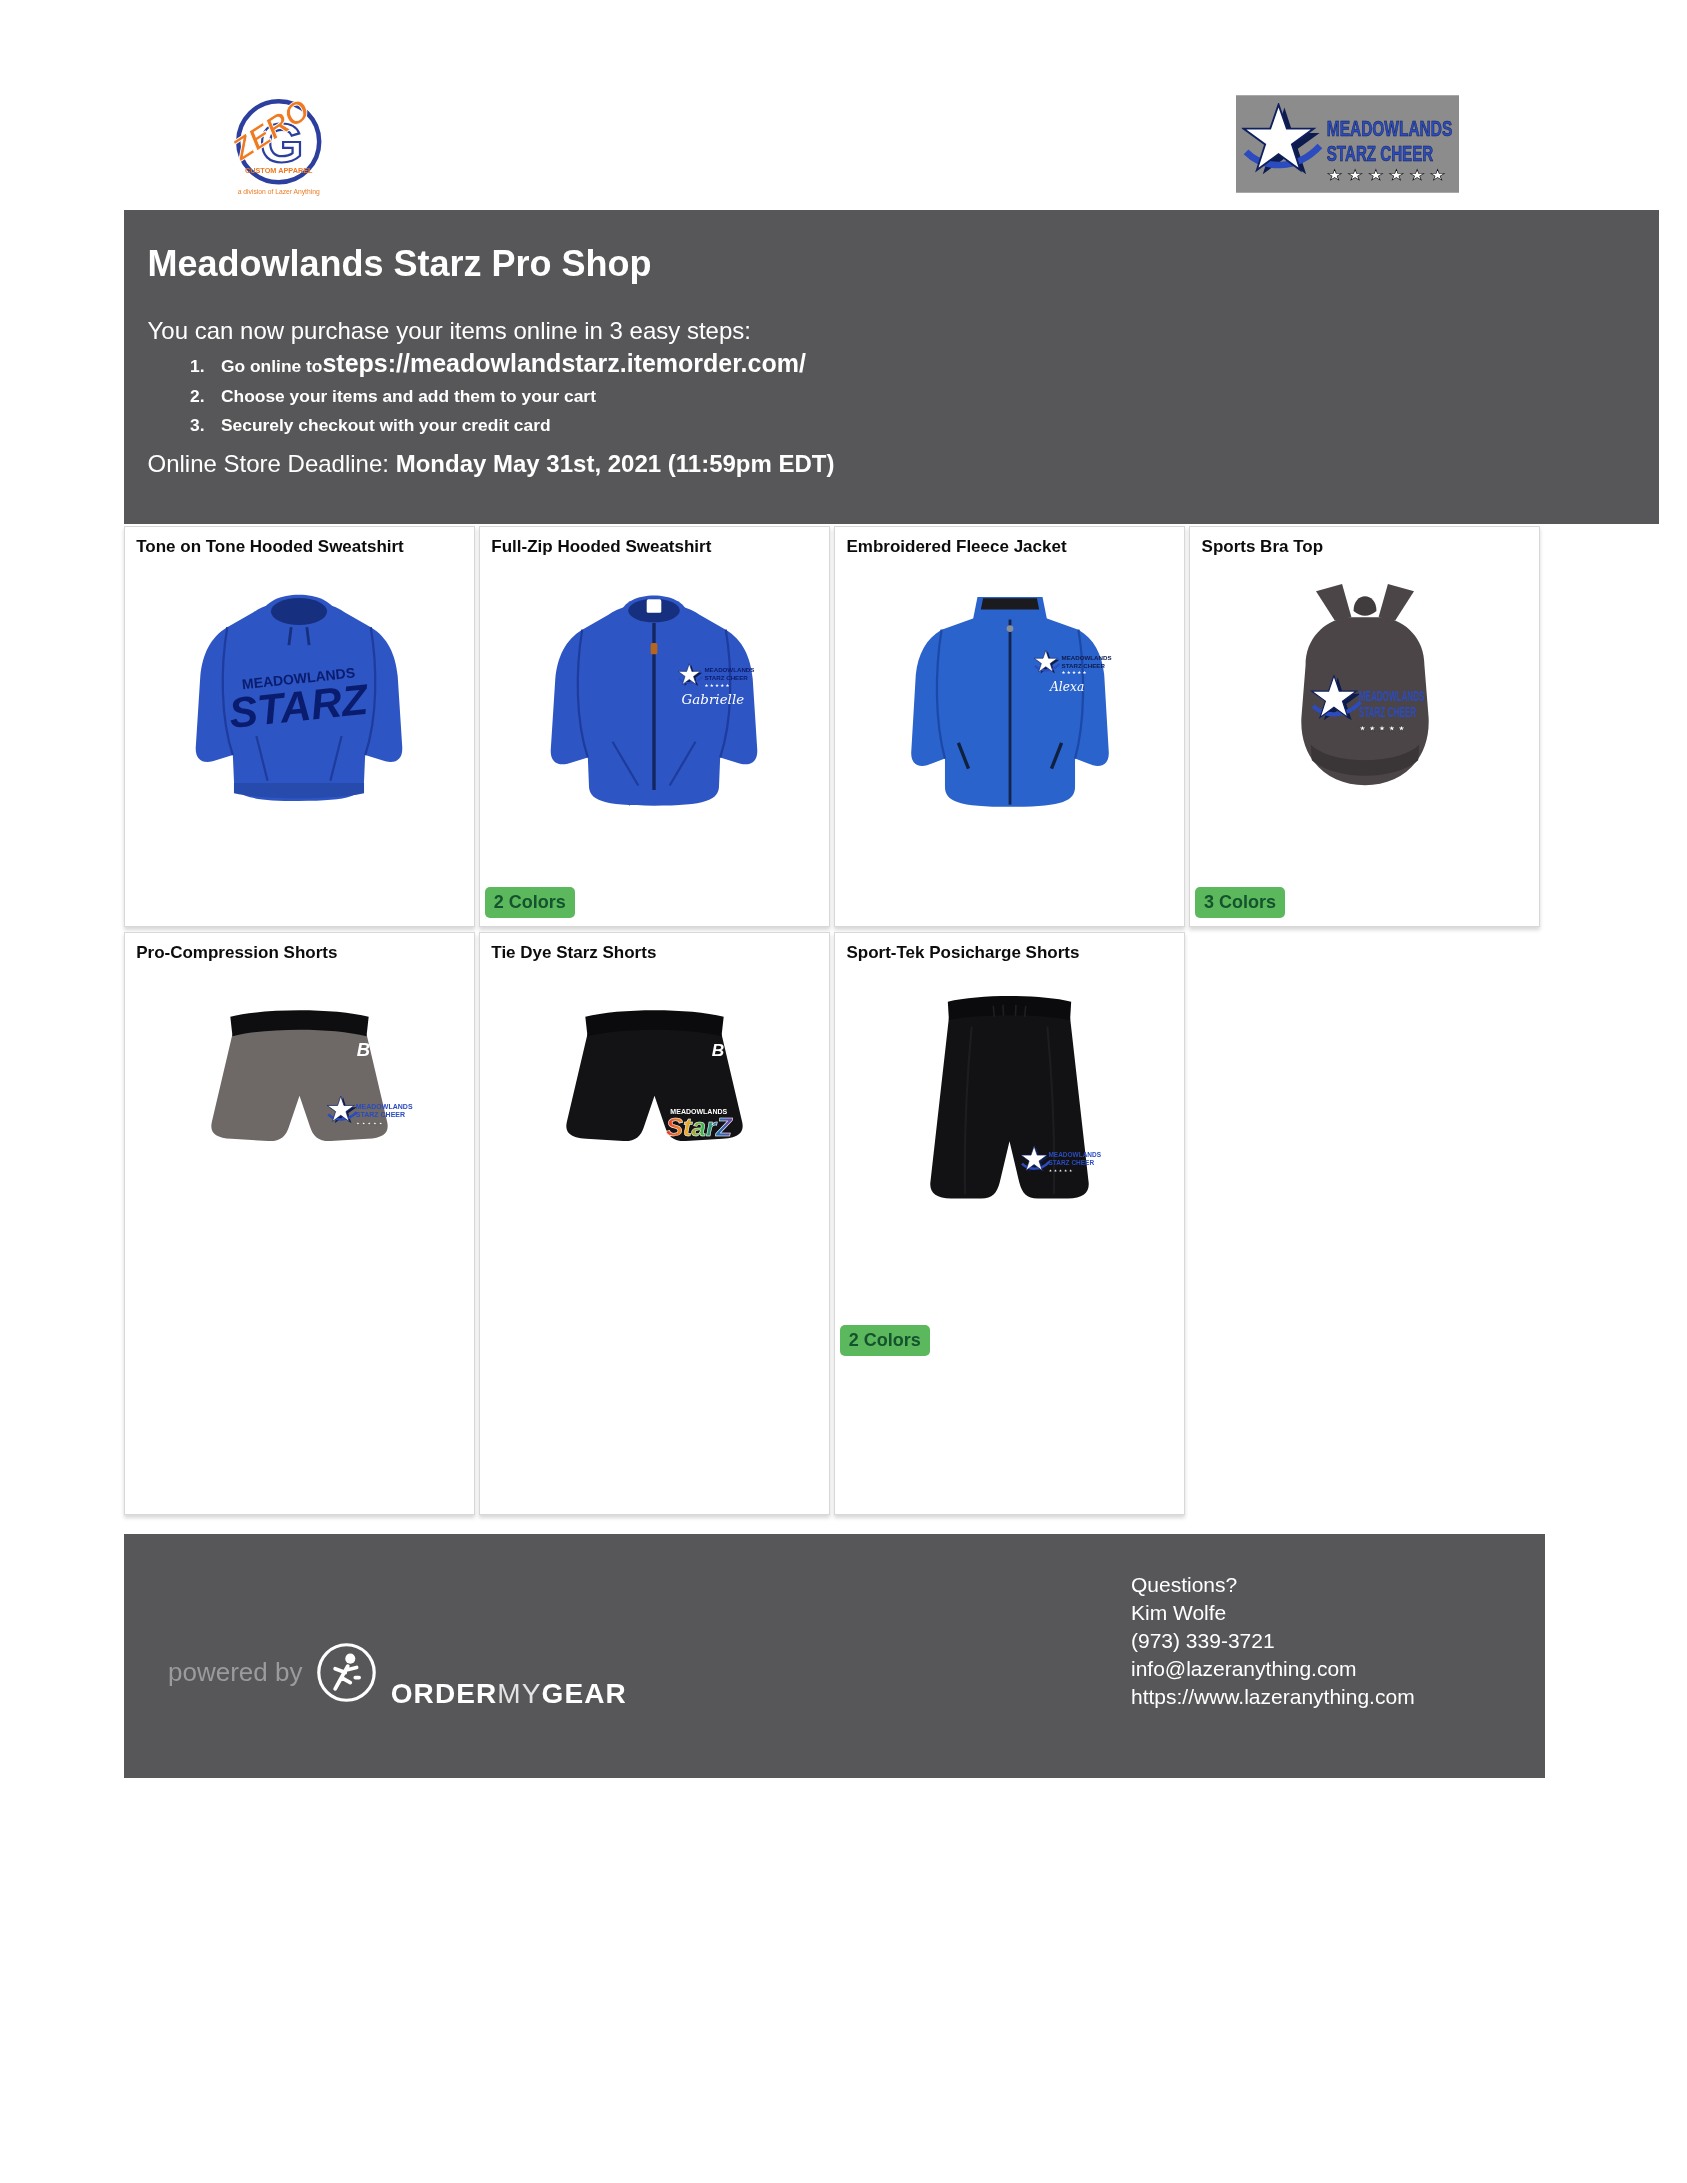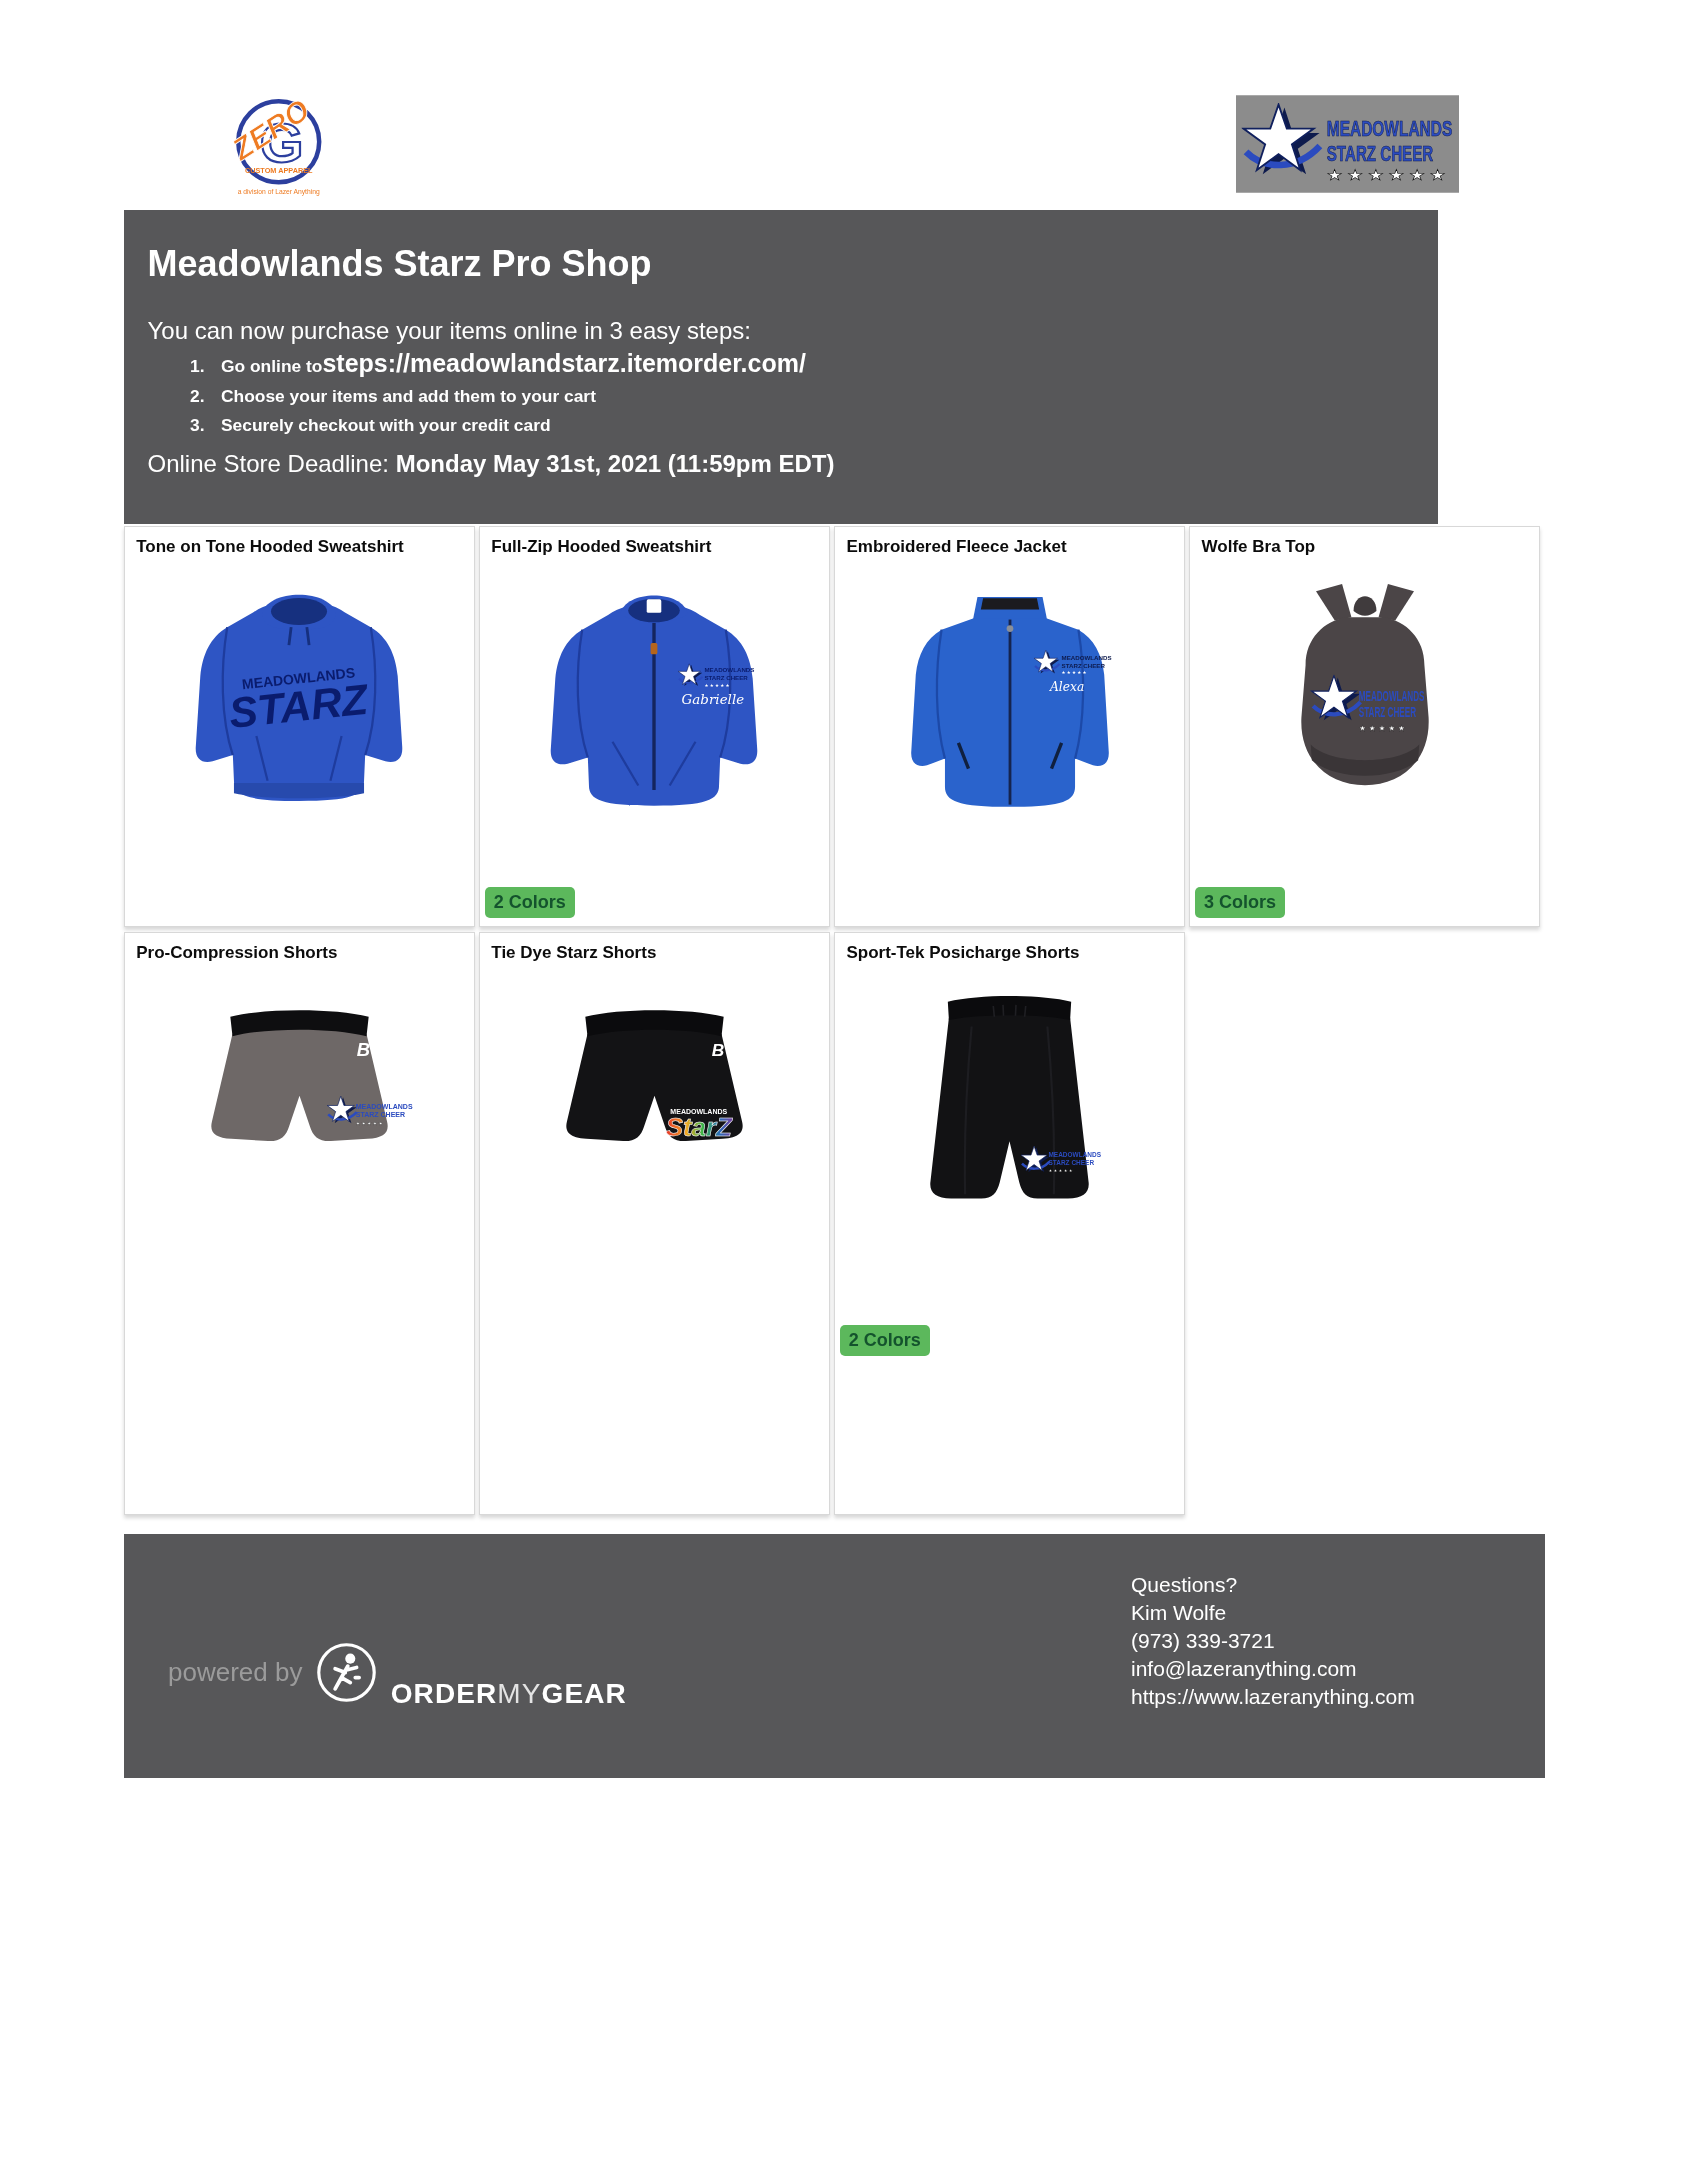--- a/index.html
+++ b/index.html
@@ -5,21 +5,21 @@
   html,body{margin:0;padding:0;background:#fff;}
   body{width:1687px;height:2183px;position:relative;font-family:"Liberation Sans",sans-serif;overflow:hidden;}
   .abs{position:absolute;}
 
   
   .zerog{left:227px;top:90px;width:104px;height:121px;}
   .mwlogo{left:1236px;top:95px;width:223px;height:98px;}
 
   
   .band{background:#575759;}
-  .header-band{left:124px;top:210px;width:1314px;height:314px;color:#fff;}
+  .header-band{left:124px;top:210px;width:1535px;height:314px;color:#fff;}
   .hb-title{position:absolute;left:23.5px;top:33px;font-size:36px;font-weight:bold;}
   .hb-sub{position:absolute;left:23.5px;top:107px;font-size:24px;}
   .steps{position:absolute;left:66px;top:139px;}
   .step{display:flex;align-items:baseline;margin-bottom:7.8px;}
   .step-num{width:31px;font-weight:bold;font-size:17.4px;}
   .step-text{font-weight:bold;font-size:17.4px;}
   .step-url{font-weight:bold;font-size:25px;}
   .hb-deadline{position:absolute;left:23.5px;top:240px;font-size:24px;text-align:right;}
   .hb-deadline b{font-weight:bold;}
 
@@ -161,21 +161,21 @@
           <text x="372" y="176" font-size="11" font-weight="bold" fill="#0e1b4d">MEADOWLANDS</text>
           <text x="372" y="190" font-size="11" font-weight="bold" fill="#0e1b4d">STARZ CHEER</text>
           <text x="372" y="202" font-size="8" fill="#ffffff">★ ★ ★ ★ ★</text>
           <text x="382" y="232" text-anchor="middle" font-size="22" fill="#ffffff" class="script">Alexa</text>
         </g>
       </svg>
     </div>
   </div>
 
   <div class="card">
-    <div class="card-title">Wolfe Bra Top</div>
+    <div class="card-title">Sports Bra Top</div>
     <div class="art">
       <svg viewBox="0 0 560 470" width="292" height="245">
         <path d="M258,96 C258,58 302,58 302,96 C288,108 272,108 258,96 Z" fill="#403b3d"></path>
         <path d="M222,114 L186,58 L236,44 L254,108 Z" fill="#4B4547"></path>
         <path d="M338,114 L374,58 L324,44 L306,108 Z" fill="#4B4547"></path>
         <path d="M166,200 C166,148 202,116 242,108 L318,108 C358,116 394,148 394,200 L402,300 C406,382 350,430 280,430 C210,430 154,382 158,300 Z" fill="#4B4547"></path>
         <path d="M176,352 C214,392 346,392 384,352 L382,382 C336,422 224,422 178,382 Z" fill="#3a3537"></path>
         <g>
           <use href="#star-logo" x="175" y="218" width="100" height="100"></use>
           <text x="268" y="268" font-size="27" font-weight="bold" fill="#2B4BBF" textLength="126" lengthAdjust="spacingAndGlyphs">MEADOWLANDS</text>

